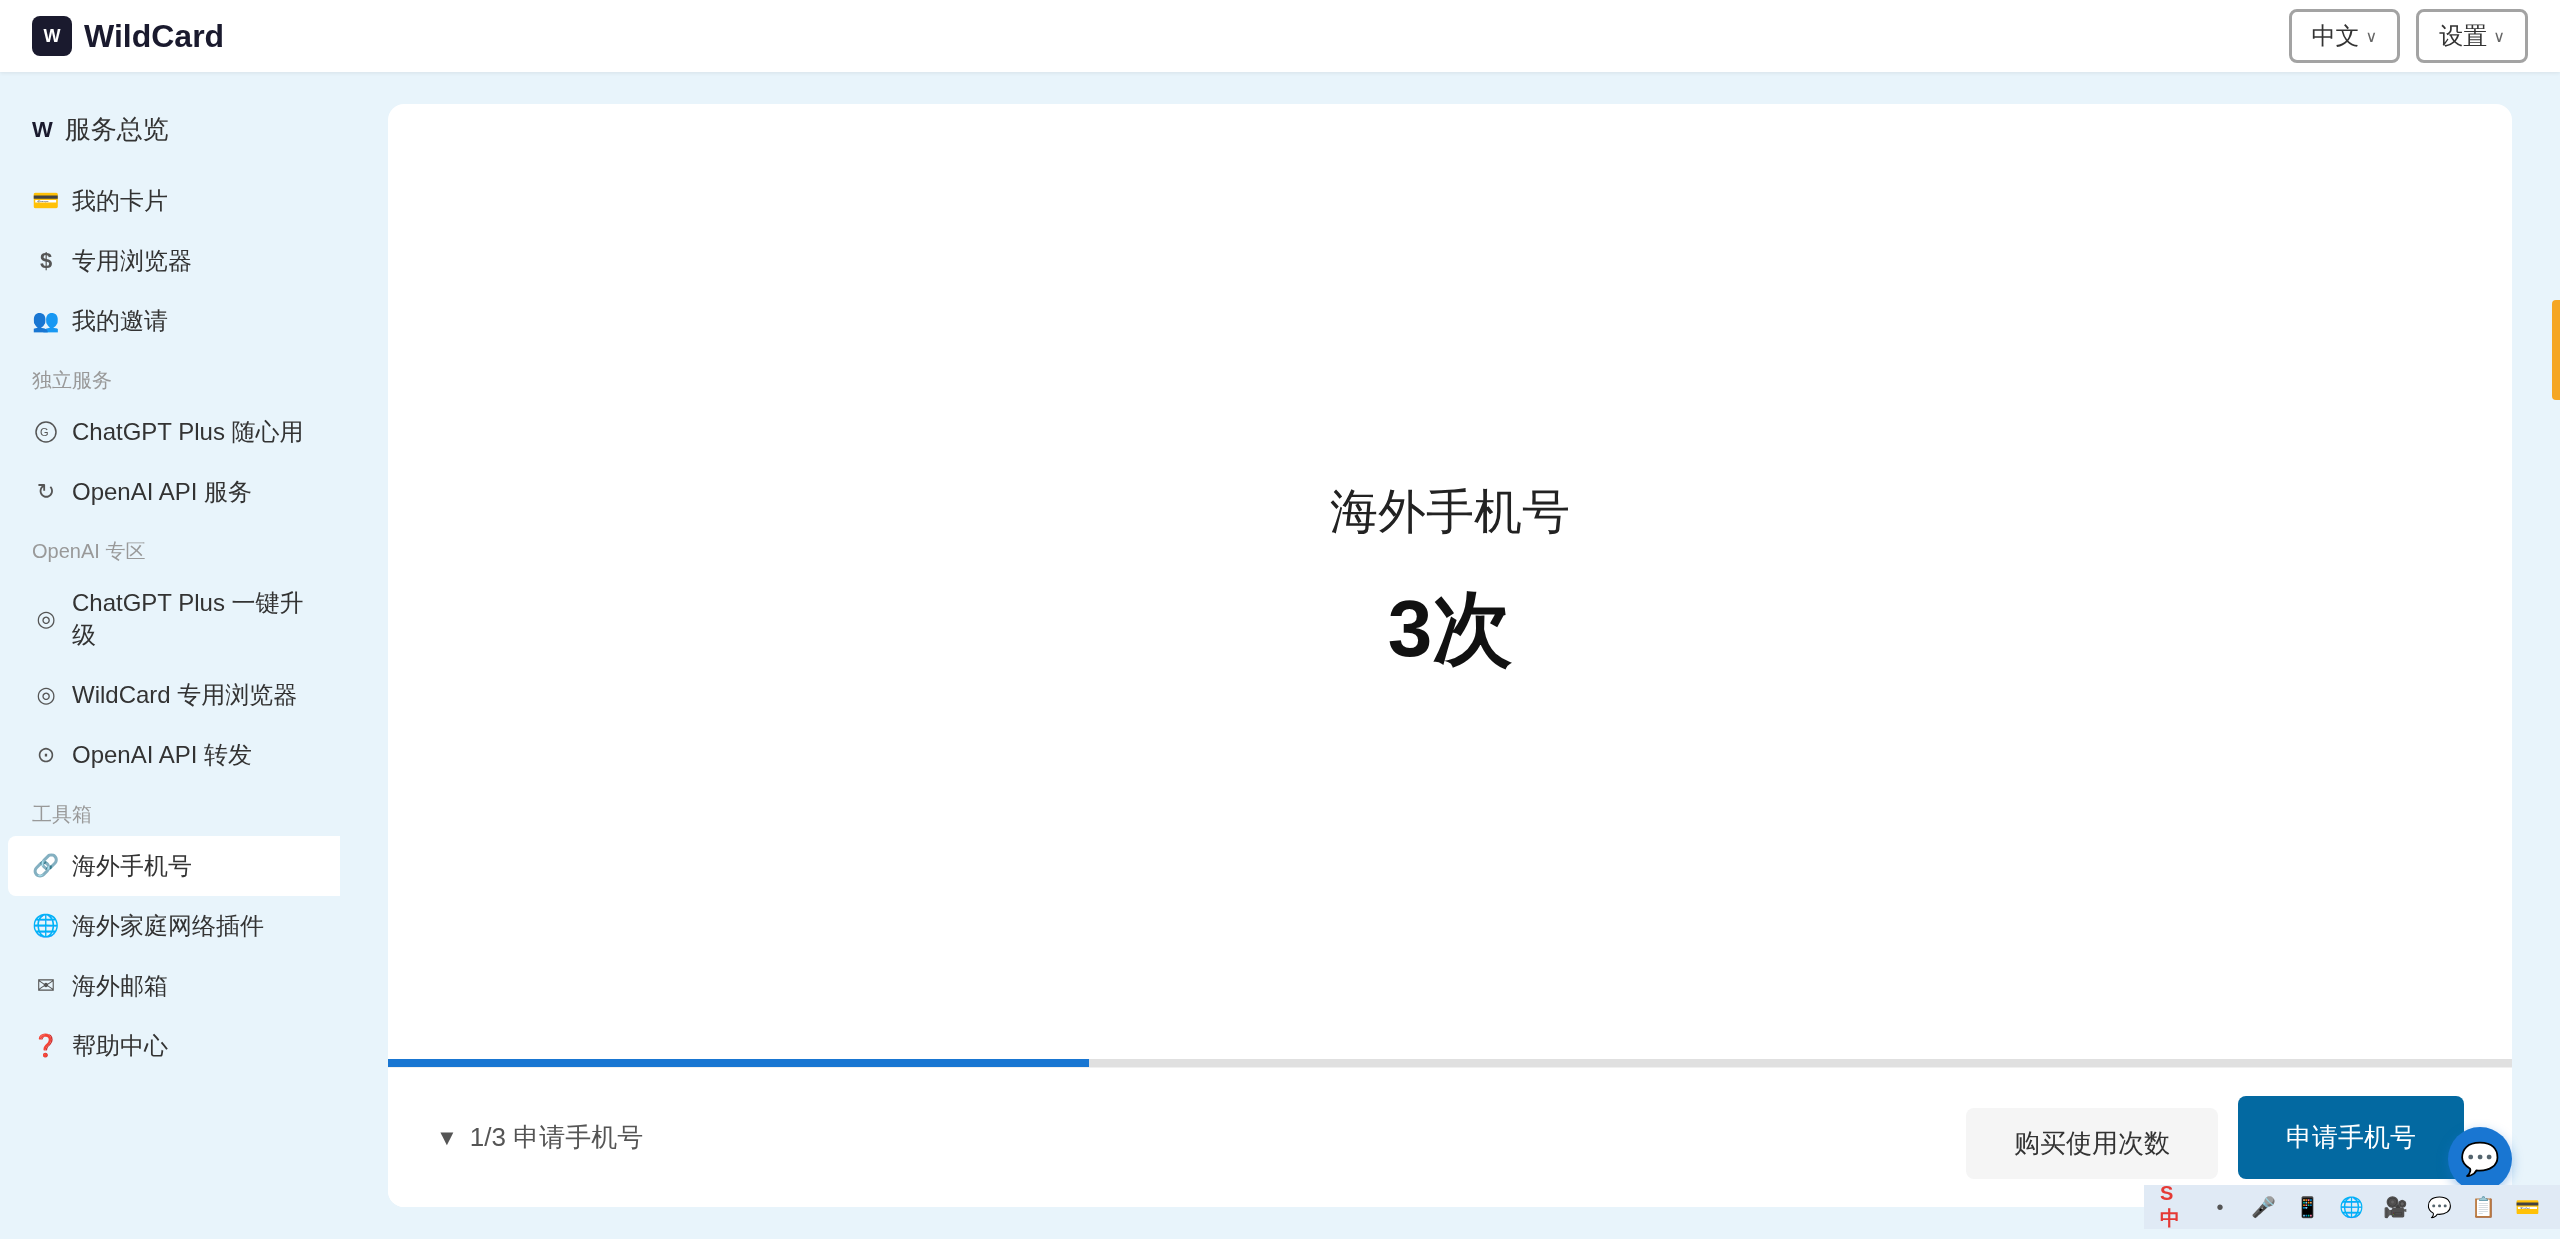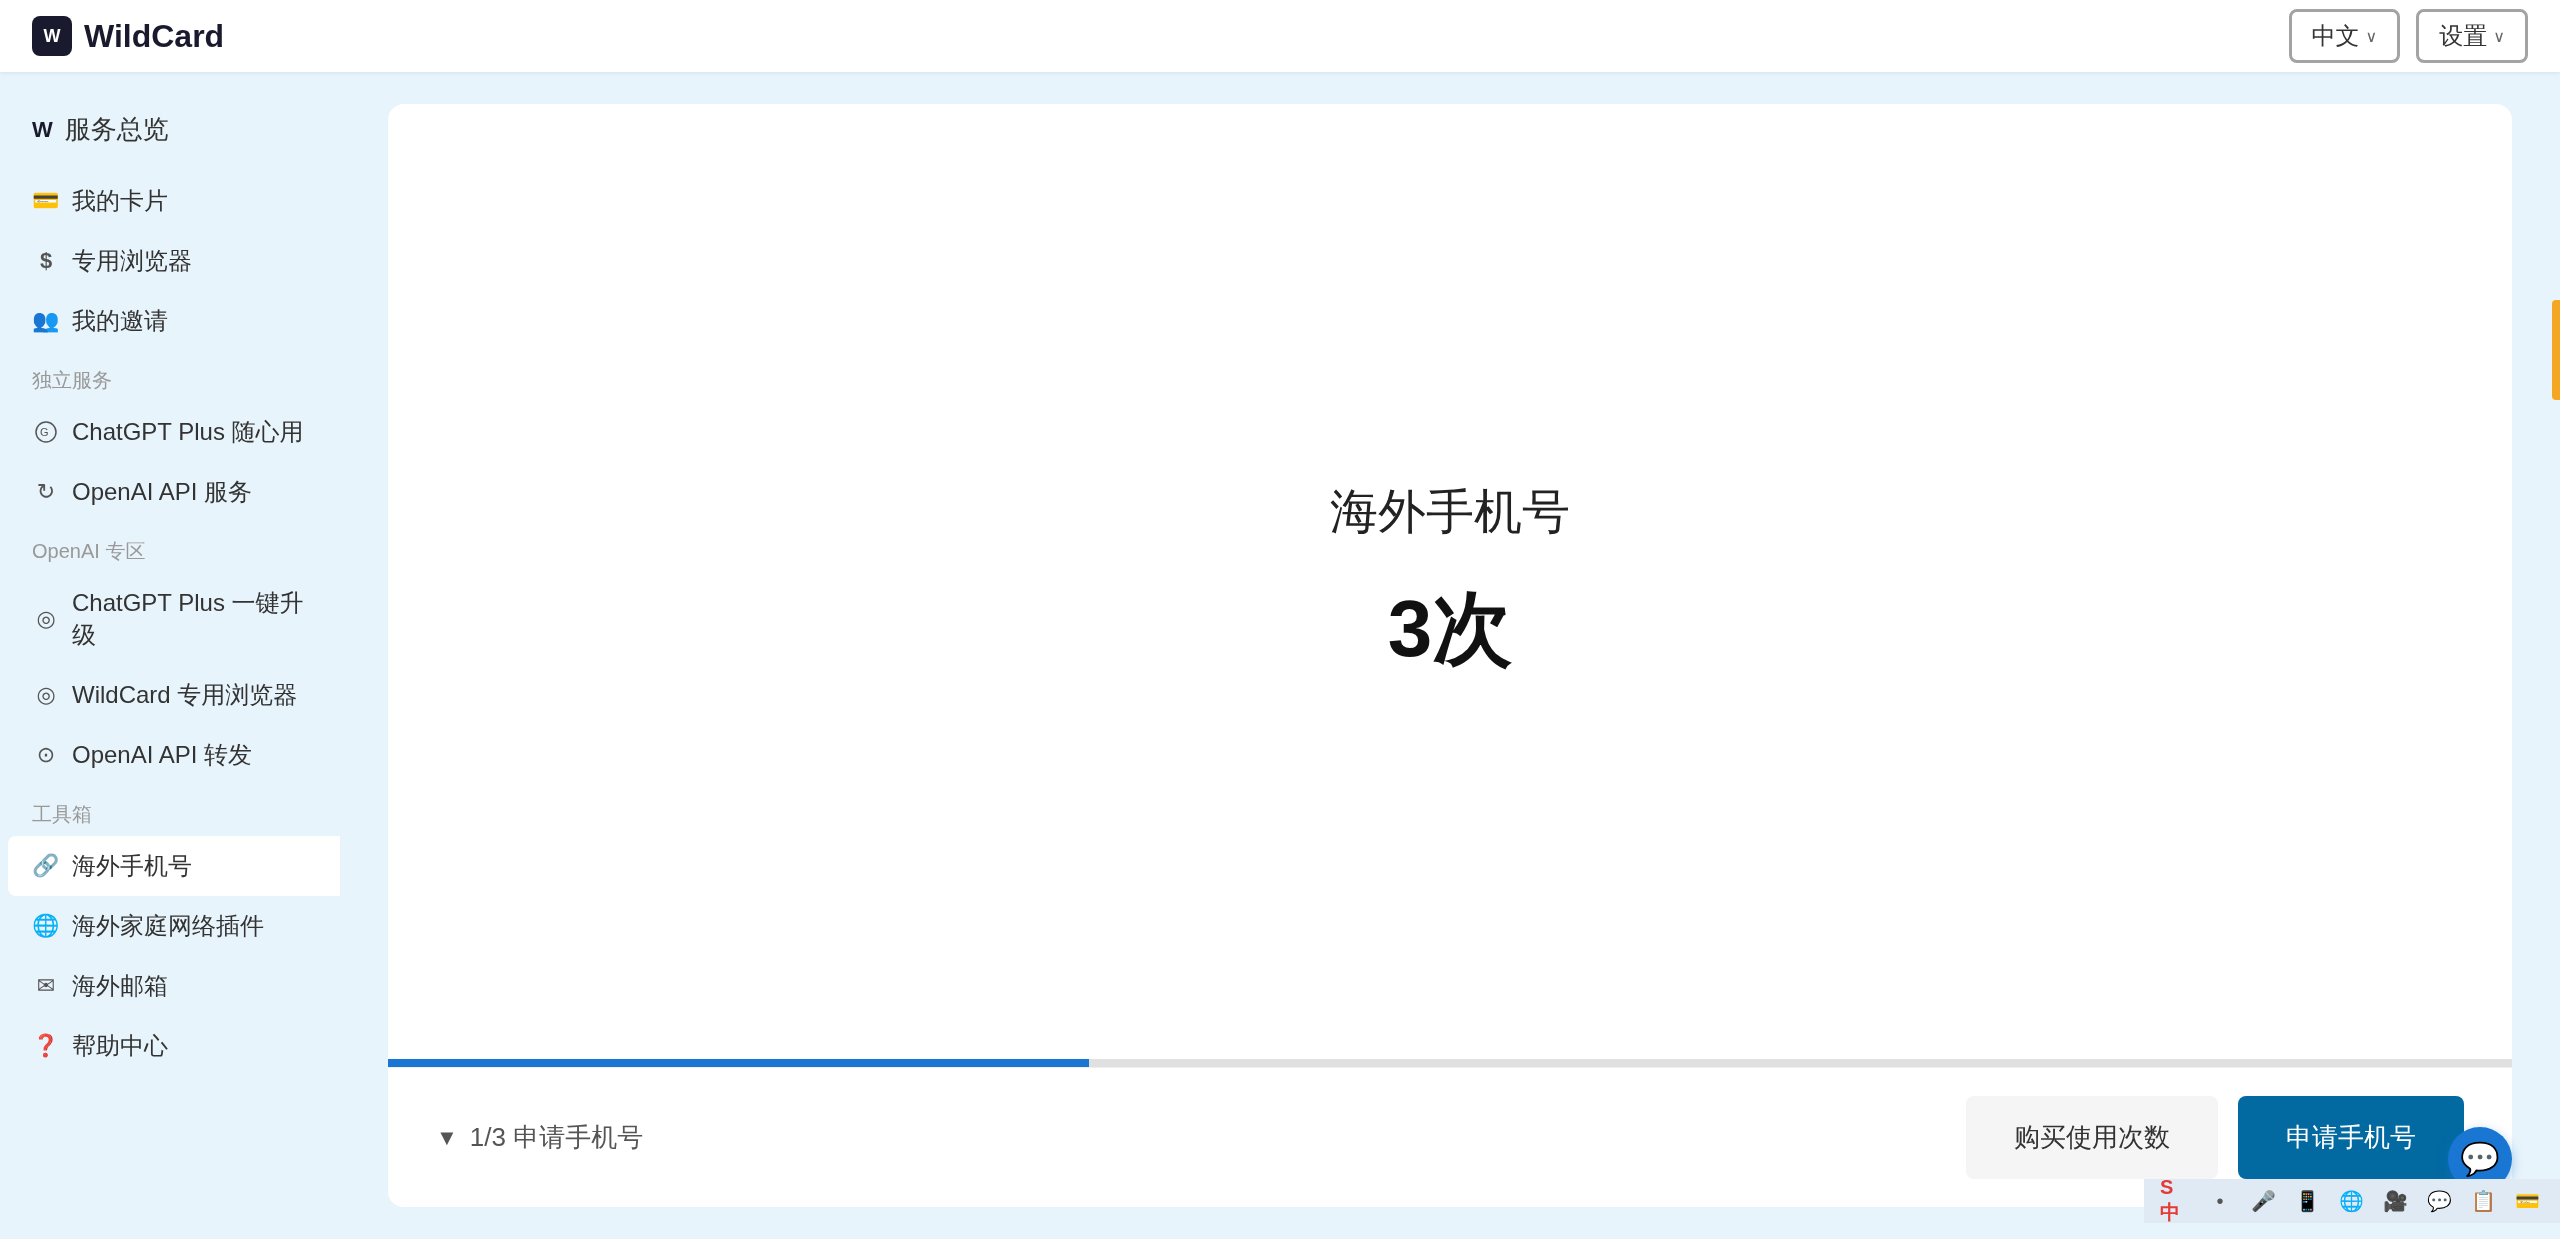--- a/index.html
+++ b/index.html
@@ -199,20 +199,21 @@
       font-size: 26px;
       color: #555;
     }
     .step-arrow {
       color: #555;
       font-size: 22px;
     }
     .action-buttons {
       display: flex;
       gap: 20px;
+      align-items: flex-end;
     }
     .btn-secondary {
       padding: 18px 48px;
       font-size: 26px;
       background: #f5f5f5;
       color: #333;
       border: none;
       border-radius: 8px;
       cursor: pointer;
       font-weight: 400;
@@ -243,21 +244,21 @@
       color: white;
       font-size: 32px;
       cursor: pointer;
       box-shadow: 0 4px 12px rgba(25,118,210,0.4);
       z-index: 200;
     }
 
     
     .taskbar {
       position: fixed;
-      bottom: 16px;
+      bottom: 10px;
       right: 0;
       background: #e0eaf5;
       padding: 6px 16px;
       display: flex;
       align-items: center;
       gap: 12px;
       font-size: 20px;
       color: #555;
       z-index: 300;
     }

